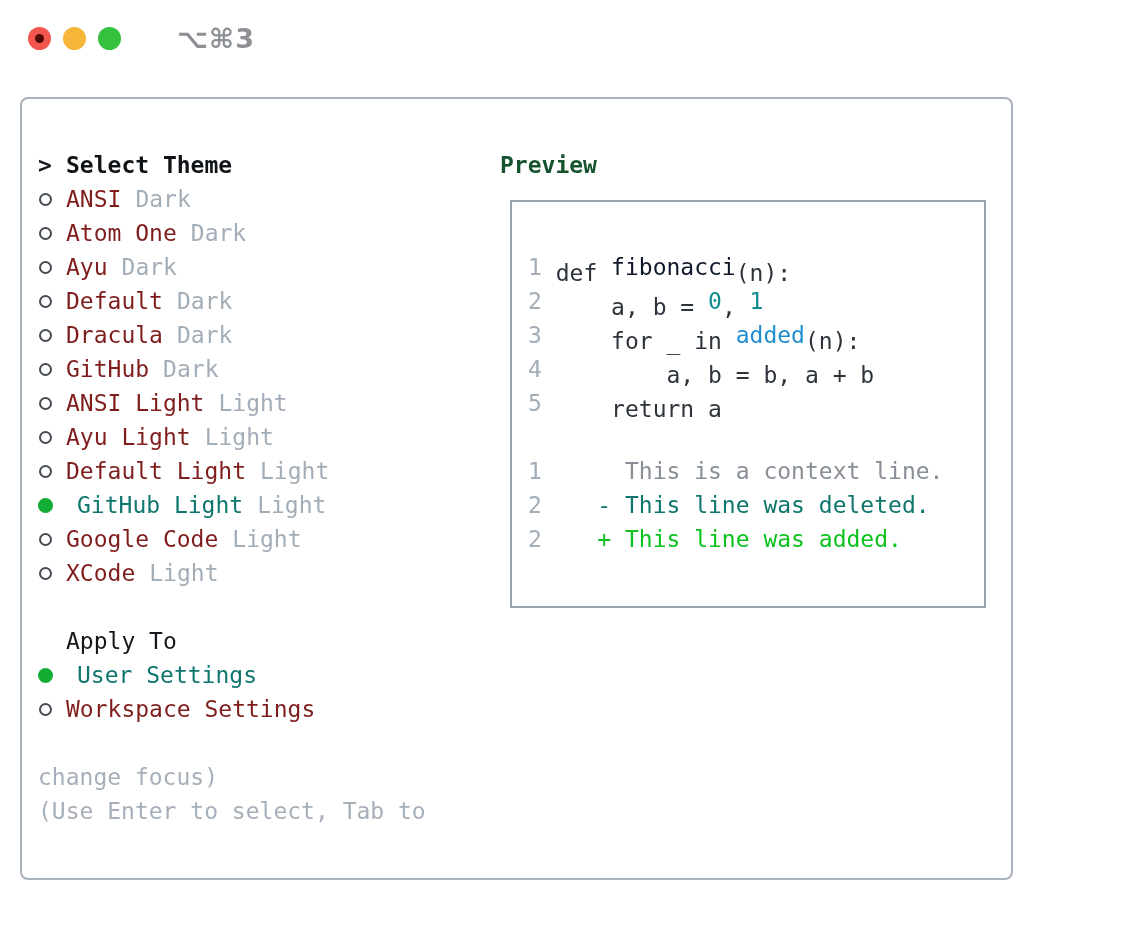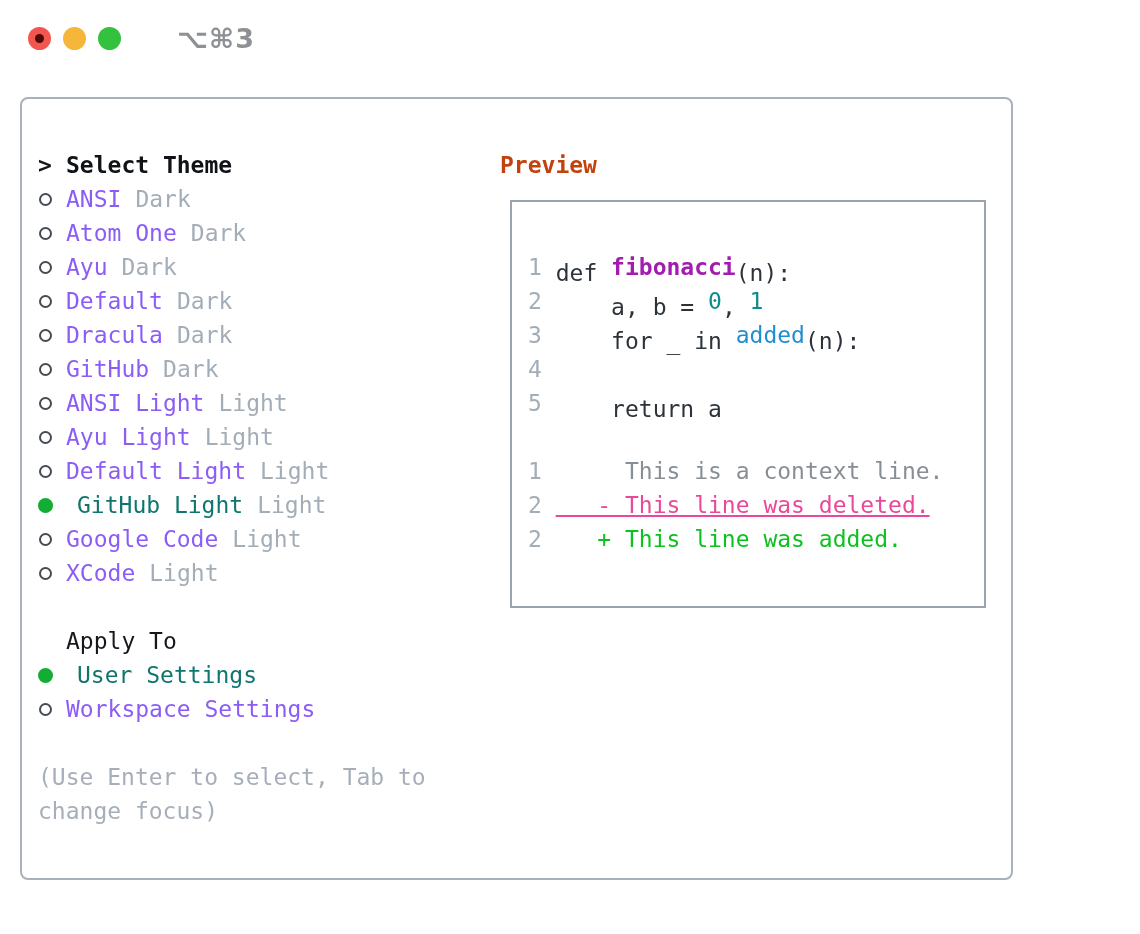--- a/index.html
+++ b/index.html
@@ -23,45 +23,45 @@
            border:2px solid #a9b1ba; border-radius:8px; background:#ffffff; }
 
   
   .list { position:absolute; left:16px; }
   .row { height:34px; display:flex; align-items:center; font-size:23px;
          color:#2d333a; white-space:pre; cursor:default; }
   .marker { width:28px; display:flex; align-items:center; }
   .caret { font-weight:bold; color:#14171b; }
   .ring { width:13px; height:13px; border-radius:50%; border:2px solid #454b52; margin-left:1px; }
   .dot  { width:15px; height:15px; border-radius:50%; background:#14ad33; }
-  .row .label { color:#8b5cf6; }
+  .row .label { color:#7f1d1d; }
   .row.header .label { font-weight:bold; color:#0f1216; }
   .row.selected .label { color:#0f766e;margin-left:11px; }
   .variant { color:#a3adb8; margin-left:14px; }
   .plain-header { color:#14171b; }
 
   .theme-list { top:49px; }
   .apply-list { top:525px; }
   .hint { position:absolute; left:16px; top:661px; font-size:23px; color:#a6afb9; }
   .hint div { height:34px; display:flex; align-items:center; white-space:pre; }
 
   
   .preview-header { position:absolute; left:478px; top:49px; height:34px;
-                    display:flex; align-items:center; font-size:23px; font-weight:bold; color:#c2410c;text-align:right; }
+                    display:flex; align-items:center; font-size:23px; font-weight:bold; color:#14532d;text-align:right; }
   .preview-box { position:absolute; left:488px; top:101px; width:476px; height:408px;
                  border:2px solid #9aa4ae; background:#ffffff; padding:48px 0 0 16px; }
   .pline { height:34px; display:flex; align-items:center; font-size:23px; white-space:pre; }
 
   .seg-num  { color:#a3adb8; }
   .seg-code { color:#2d333a;margin-top:12px; }
-  .seg-fn   { color:#a21caf;font-weight:bold; }
+  .seg-fn   { color:#0f172a; }
   .seg-teal { color:#108a8c; }
   .seg-blue { color:#1f8ed0; }
   .seg-ctx  { color:#878e96; }
-  .seg-del  { color:#ec4899;text-decoration:underline; }
+  .seg-del  { color:#0f766e; }
   .seg-add  { color:#0cc21e;text-align:right; }
 </style>
 </head>
 <body>
 
 <div class="titlebar">
   <span class="light light-close">
     <span class="close-dot"></span>
   </span>
   <span class="light light-min"></span>
@@ -97,32 +97,32 @@
     <div class="row">
       <span class="marker"></span>
       <span class="plain-header">Apply To</span>
     </div>
 
   <div class="row selected"><span class="marker"><span class="dot"></span></span><span class="label">User Settings</span></div>
       <div class="row"><span class="marker"><span class="ring"></span></span><span class="label">Workspace Settings</span></div>
     </div>
 
   <div class="hint">
+    <div>change focus)</div>
     <div>(Use Enter to select, Tab to</div>
-    <div>change focus)</div>
   </div>
 
   <div class="preview-header">Preview</div>
 
   <div class="preview-box">
 
   <div class="pline"><span class="seg-num">1 </span><span class="seg-code">def </span><span class="seg-fn">fibonacci</span><span class="seg-code">(n):</span></div>
       <div class="pline"><span class="seg-num">2 </span><span class="seg-code">    a, b = </span><span class="seg-teal">0</span><span class="seg-code">, </span><span class="seg-teal">1</span></div>
       <div class="pline"><span class="seg-num">3 </span><span class="seg-code">    for _ in </span><span class="seg-blue">added</span><span class="seg-code">(n):</span></div>
-      <div class="pline"><span class="seg-num">4 </span></div>
+      <div class="pline"><span class="seg-num">4 </span><span class="seg-code">        a, b = b, a + b</span></div>
       <div class="pline"><span class="seg-num">5 </span><span class="seg-code">    return a</span></div>
       <div class="pline"></div>
       <div class="pline"><span class="seg-num">1 </span><span class="seg-ctx">     This is a context line.</span></div>
       <div class="pline"><span class="seg-num">2 </span><span class="seg-del">   - This line was deleted.</span></div>
       <div class="pline"><span class="seg-num">2 </span><span class="seg-add">   + This line was added.</span></div>
     </div>
 
 </div>
 
 </body></html>

